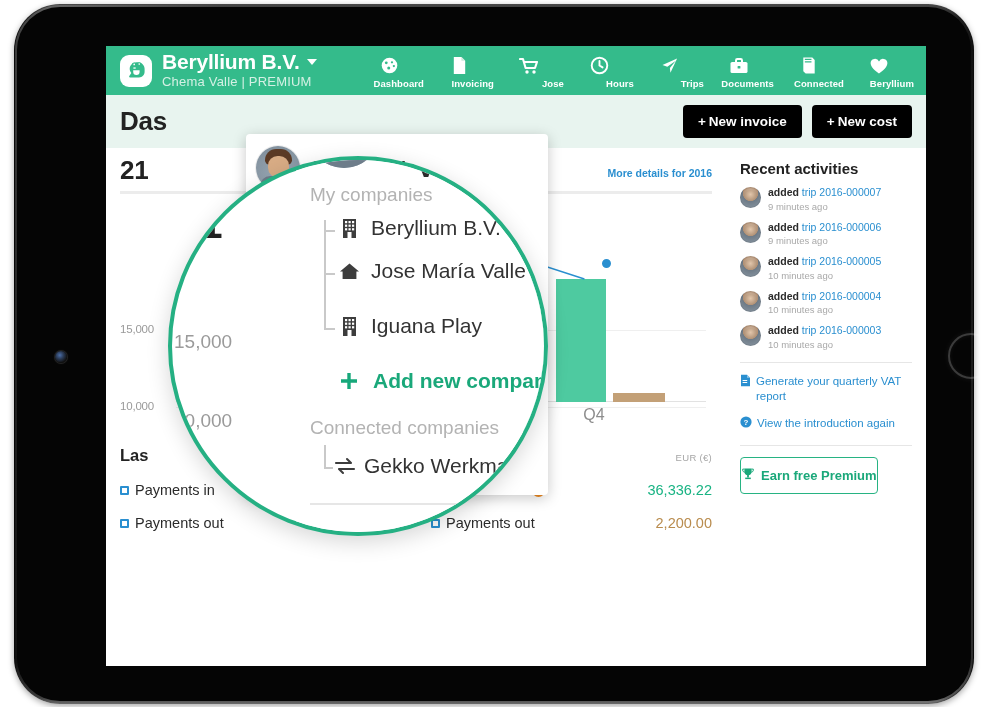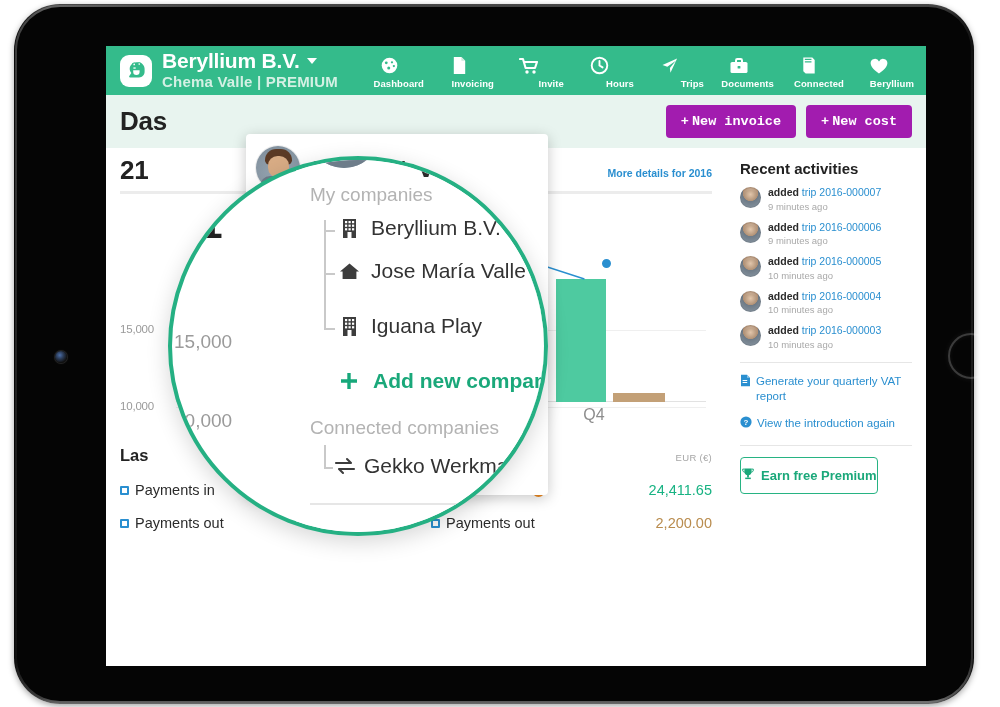--- a/index.html
+++ b/index.html
@@ -56,41 +56,41 @@
   .brand-logo svg{ display:block; }
   .brand-block{ flex:0 0 auto; margin-right:16px; }
   .brand-name{
     font-size:21px; font-weight:bold; line-height:20px; letter-spacing:-.2px;
     display:flex; align-items:center; white-space:nowrap;
   }
   .brand-caret{
     display:inline-block; margin-left:7px; width:0; height:0;
     border-left:5px solid transparent; border-right:5px solid transparent; border-top:6px solid #fff;
   }
-  .brand-sub{ font-size:15px; color:#d4f0e4; margin-top:2px; letter-spacing:.2px;font-weight:bold; }
+  .brand-sub{ font-size:13px; color:#d4f0e4; margin-top:2px; letter-spacing:.2px; }
 
   #nav{ display:flex; align-items:flex-start; margin-left:auto; gap:0; }
   .nav-item{
     width:70px; text-align:right; color:#fff; text-decoration:none;
     padding-top:4px; cursor:pointer;
   }
   .nav-ico{ height:19px; display:flex; align-items:center; justify-content:center; }
   .nav-label{ font-size:9.5px; font-weight:bold; margin-top:3px; letter-spacing:.1px; }
 
   
   #page-head{
     position:relative; height:53px; background:#e8f4ef;
     display:flex; align-items:center; padding:0 14px;
   }
   #page-title{ font-size:26px; font-weight:bold; color:#222; letter-spacing:-.3px; }
   #head-actions{ margin-left:auto; display:flex; gap:10px; }
   .btn-primary{
-    background:#a21caf; color:#fff; border:none; border-radius:4px;
+    background:#000000; color:#fff; border:none; border-radius:4px;
     font-size:13.5px; font-weight:bold; padding:9px 15px; cursor:pointer;
-    font-family:Liberation Mono, monospace; white-space:nowrap;
+    font-family:Liberation Sans, sans-serif; white-space:nowrap;
   }
   .btn-primary .plus{ font-weight:bold; margin-right:3px; }
 
   
   #body-wrap{ position:relative; display:flex; height:calc(620px - 49px - 53px); }
   #main-col{ width:620px; position:relative; padding:0 14px; }
   #side-col{ width:200px; position:relative; padding:12px 14px 0 14px; border-left:0; }
 
   
   #year-row{ display:flex; align-items:flex-start; padding-top:7px; }
@@ -290,21 +290,21 @@
           <div class="nav-label">Invoicing</div>
         </div>
         <div class="nav-item">
           <div class="nav-ico">
             <svg width="20" height="18" viewBox="0 0 20 18">
                 <path d="M1 2h3l2.6 9H16l2-6H6" stroke="#fff" stroke-width="2.1" fill="none" stroke-linecap="round" stroke-linejoin="round"></path>
                 <circle cx="8" cy="15" r="1.7" fill="#fff"></circle>
                 <circle cx="15" cy="15" r="1.7" fill="#fff"></circle>
               </svg>
           </div>
-          <div class="nav-label">Invite</div>
+          <div class="nav-label">Jose</div>
         </div>
         <div class="nav-item">
           <div class="nav-ico">
             <svg width="19" height="19" viewBox="0 0 20 20">
                 <circle cx="10" cy="10" r="8.2" fill="none" stroke="#fff" stroke-width="2"></circle>
                 <path d="M10 5.2V10l3.2 2" stroke="#fff" stroke-width="2" fill="none" stroke-linecap="round"></path>
               </svg>
           </div>
           <div class="nav-label">Hours</div>
         </div>
@@ -428,21 +428,21 @@
 
           <div class="total-col second">
             <div class="total-head">
               <div class="total-title">Coming up</div>
               <div class="total-cur">EUR (€)</div>
             </div>
             <div class="total-row">
               <span class="sq-ico"></span>
               <span>Payments in</span>
               <span class="warn-ico">!</span>
-              <span class="amt green">24,411.65</span>
+              <span class="amt green">36,336.22</span>
             </div>
             <div class="total-row">
               <span class="sq-ico"></span>
               <span>Payments out</span>
               <span class="amt tan">2,200.00</span>
             </div>
           </div>
         </div>
       </div>
 

